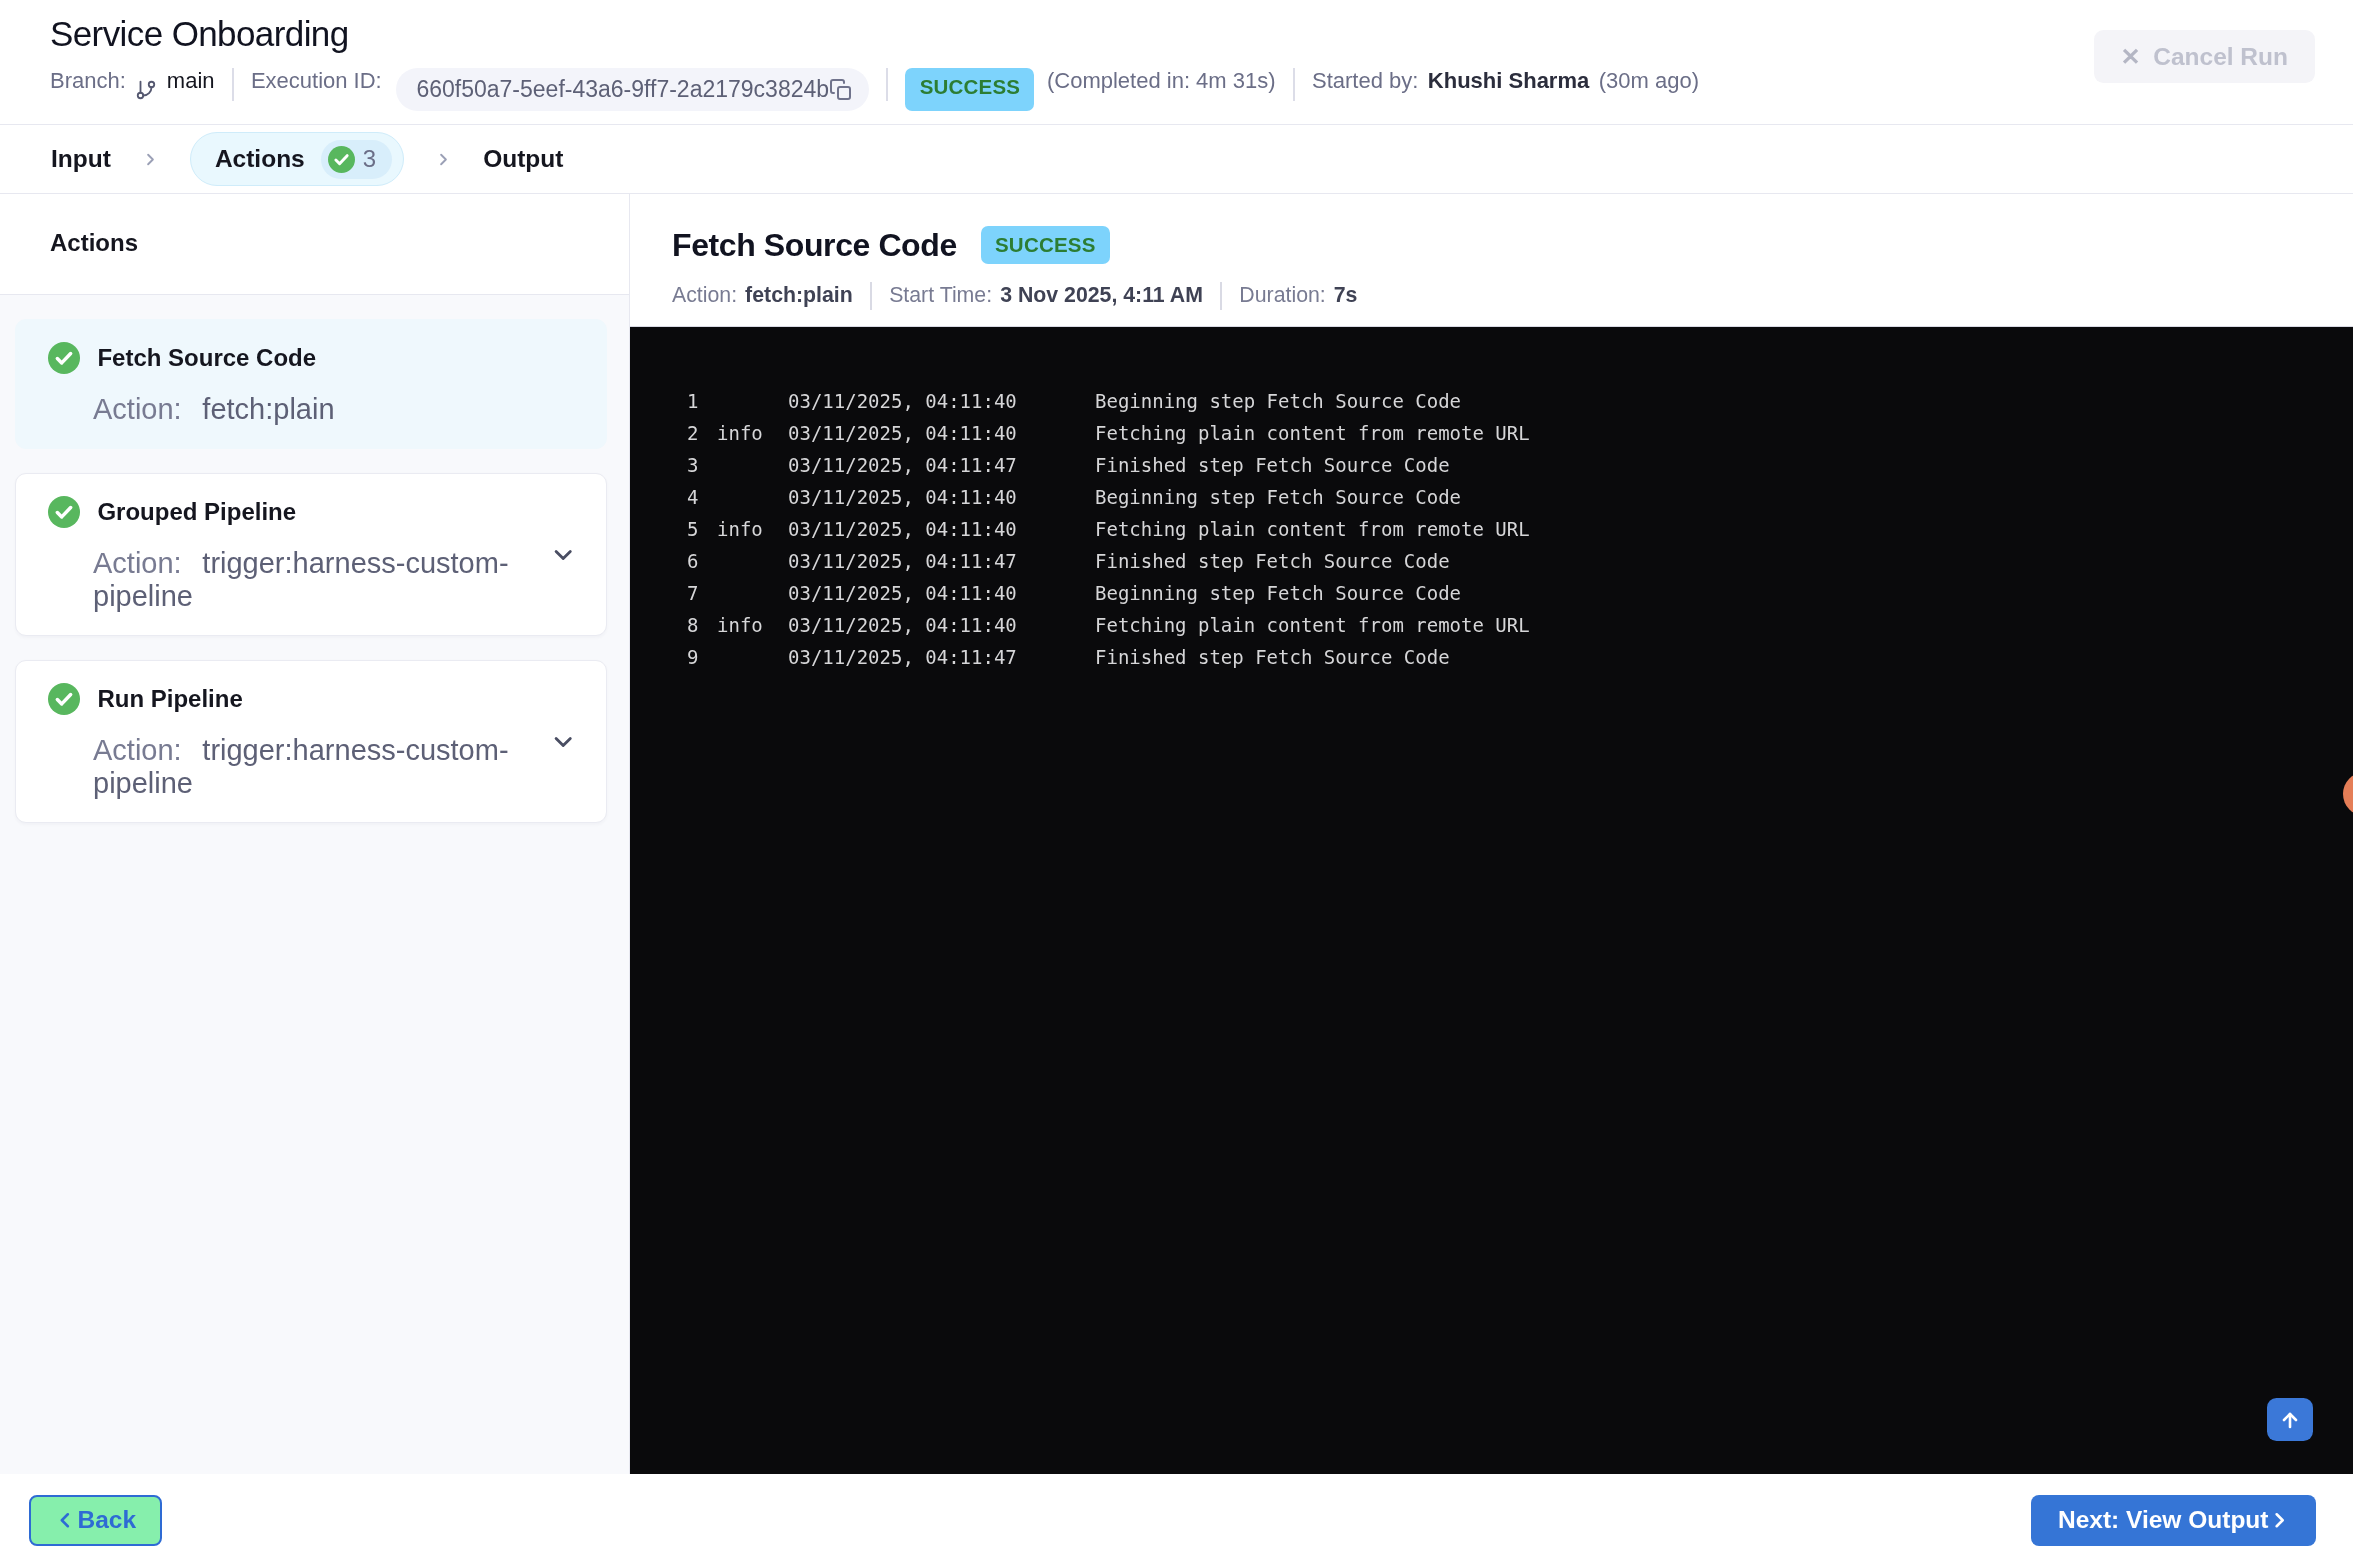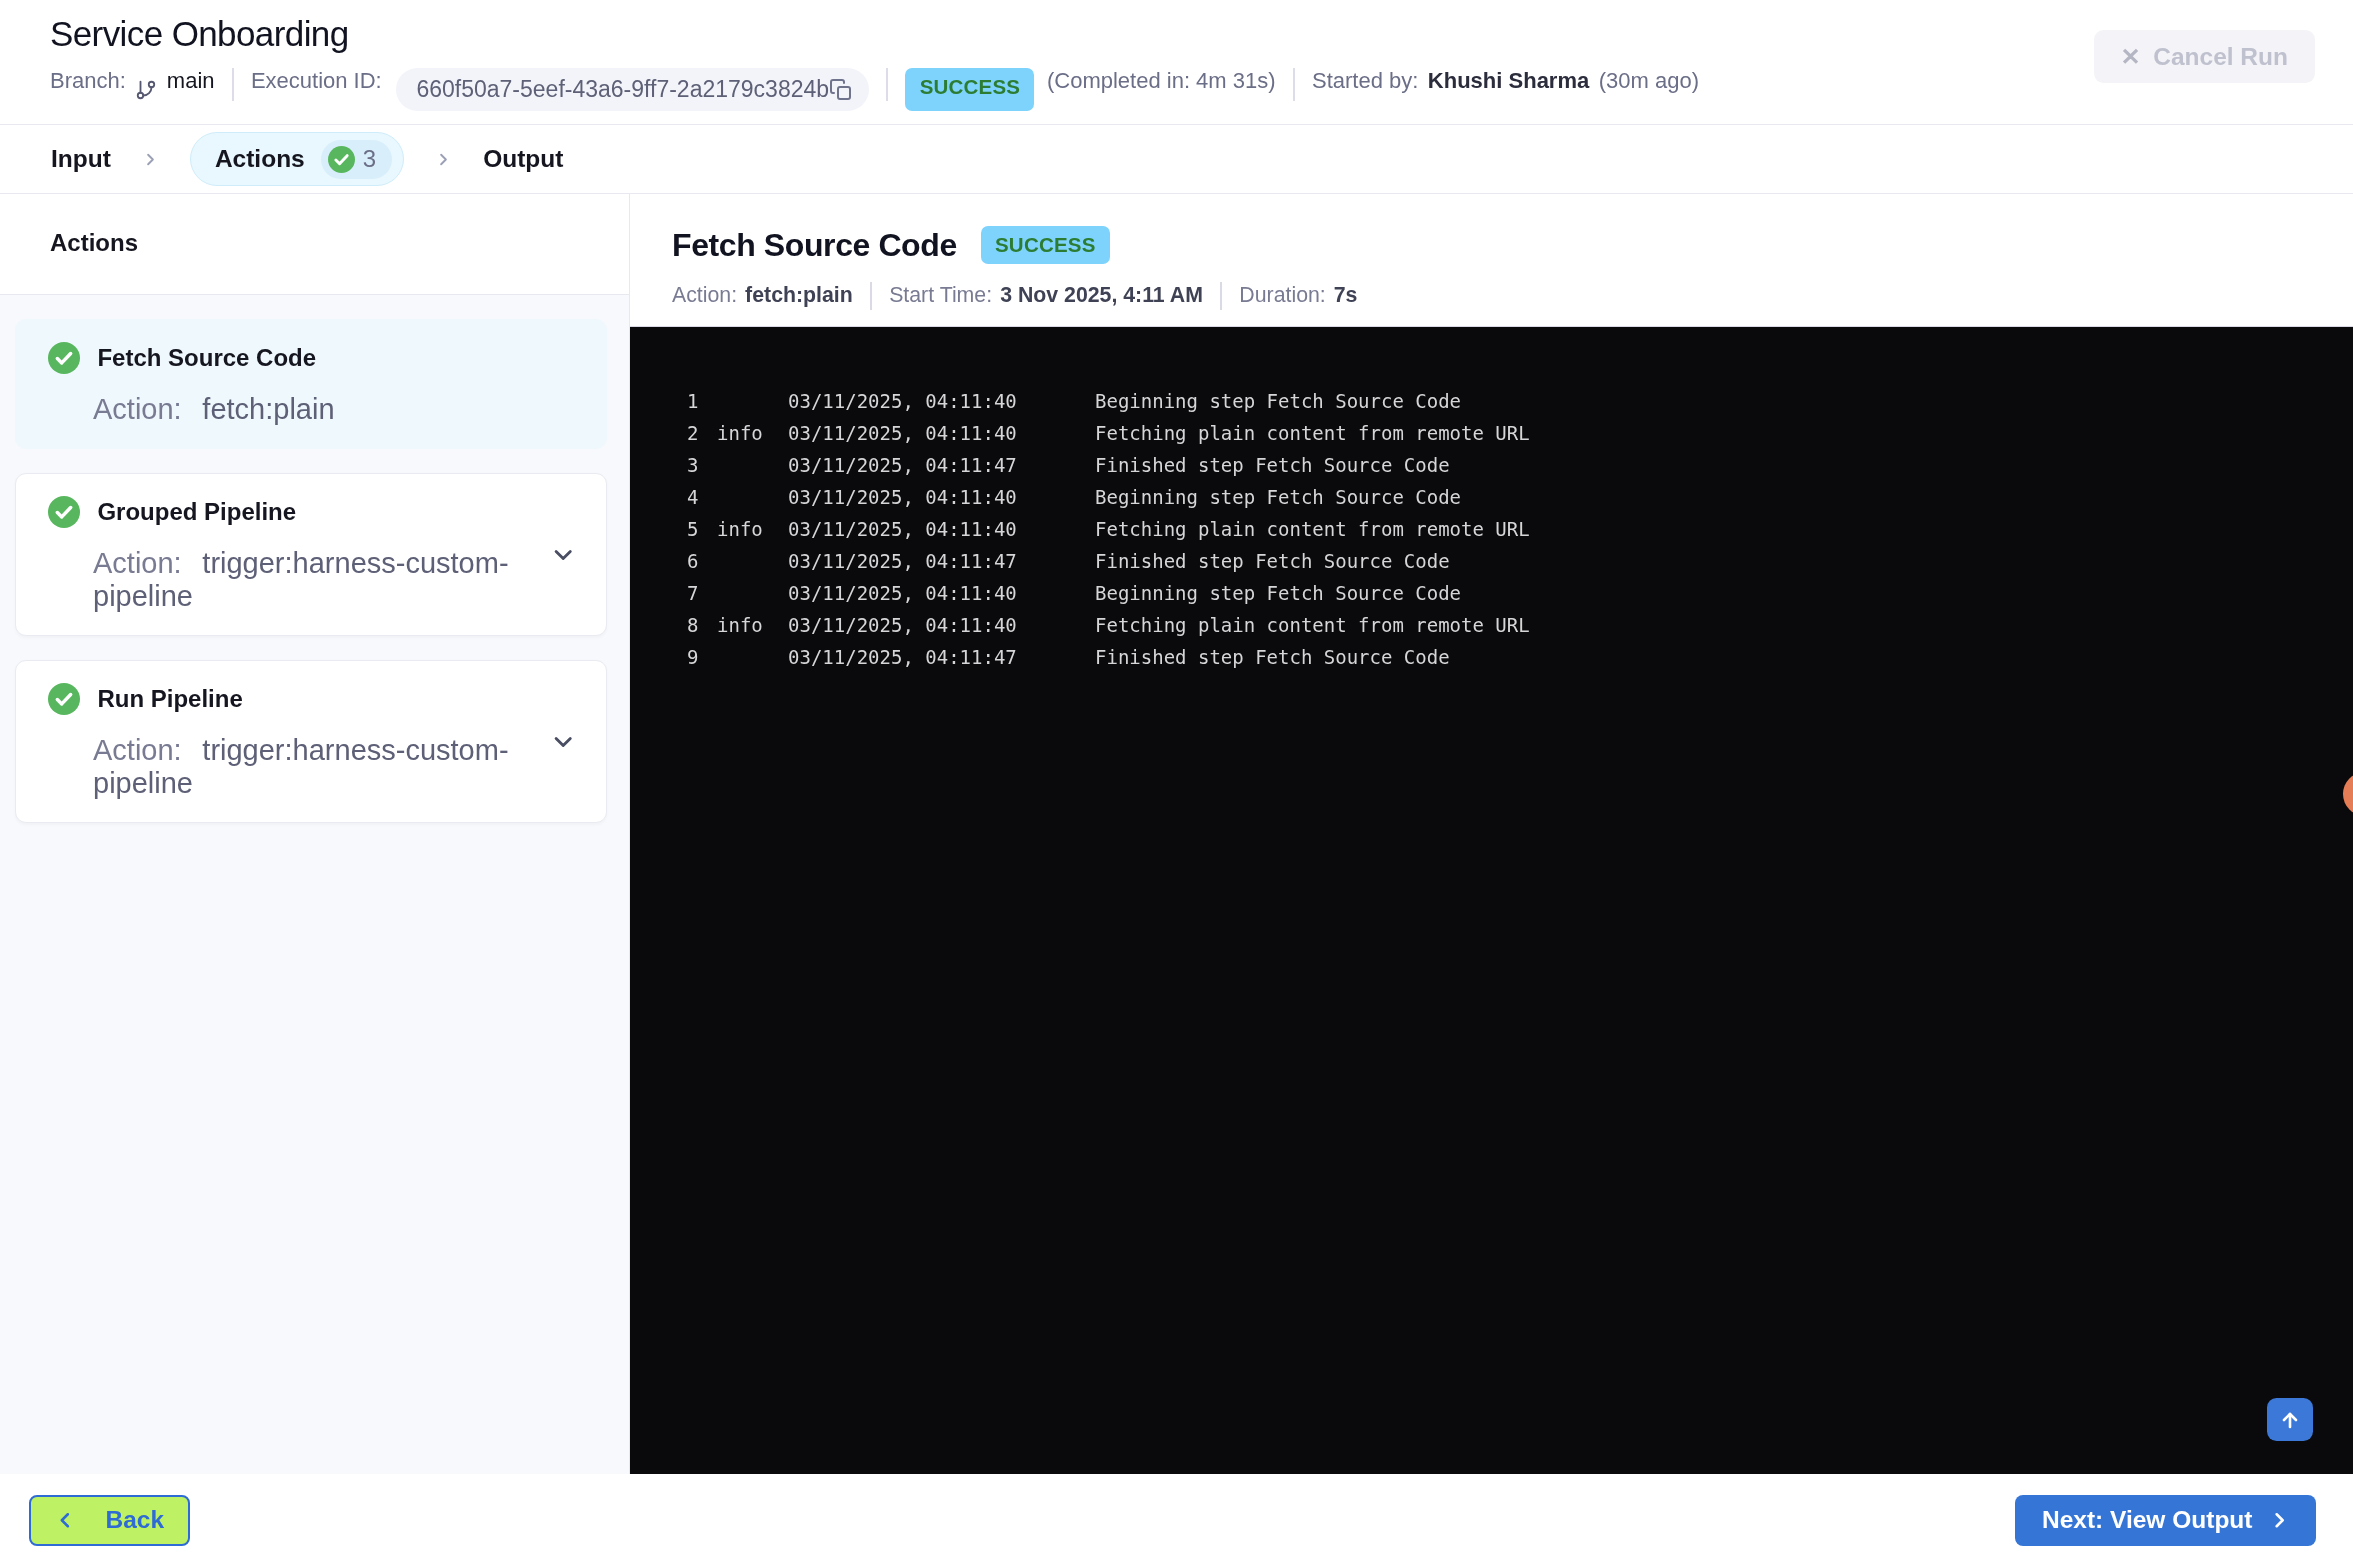--- a/index.html
+++ b/index.html
@@ -49,22 +49,22 @@
   .meta-strong { color:#3f4254; font-weight:700; margin-left:8px; }
   
   .log-panel { flex:1; background:#0a0a0c; border-top:1.6px solid #d9dae4; position:relative; padding:58px 0 0 57px; font-family:"DejaVu Sans Mono", monospace; font-size:19px; color:#d6d6d8; overflow:hidden; }
   .log-line { display:flex; height:32px; line-height:32px; white-space:pre; }
   .log-num { width:30px; flex:none; }
   .log-level { width:71px; flex:none; }
   .log-time { width:307px; flex:none; }
   .scroll-top-btn { position:absolute; right:41px; bottom:33px; width:46px; height:43px; background:#3b78d8; border:none; border-radius:9.5px; display:flex; align-items:center; justify-content:center; cursor:pointer; }
   
   .footer { height:92px; display:flex; align-items:center; justify-content:space-between; padding:0 38px 0 29px; background:#fff; }
-  .back-btn { height:51px; background:#bef264; border:2.4px solid #2e6bd4; border-radius:8px; color:#2e6bd4; font-size:24.5px; font-weight:700; display:flex; align-items:center; gap:30px; padding:0 24px; cursor:pointer; }
-  .next-btn { height:51px; background:#3575d6; border:none; border-radius:8px; color:#ffffff; font-size:24.5px; font-weight:700; display:flex; align-items:center; gap:16px; padding:0 27px; cursor:pointer; }
+  .back-btn { height:51px; background:#86efac; border:2.4px solid #2e6bd4; border-radius:8px; color:#2e6bd4; font-size:24.5px; font-weight:700; display:flex; align-items:center; gap:2px; padding:0 24px; cursor:pointer; }
+  .next-btn { height:51px; background:#3575d6; border:none; border-radius:8px; color:#ffffff; font-size:24.5px; font-weight:700; display:flex; align-items:center; padding:0 27px; cursor:pointer; }
   
   .notify-dot { position:absolute; left:2343px; top:772px; width:44px; height:44px; border-radius:50%; background:#e57e57; cursor:pointer; }
 </style>
 </head>
 <body>
 
 <div class="header">
   <div class="page-title">Service Onboarding</div>
   <div class="header-meta">
     <span>Branch:</span>

